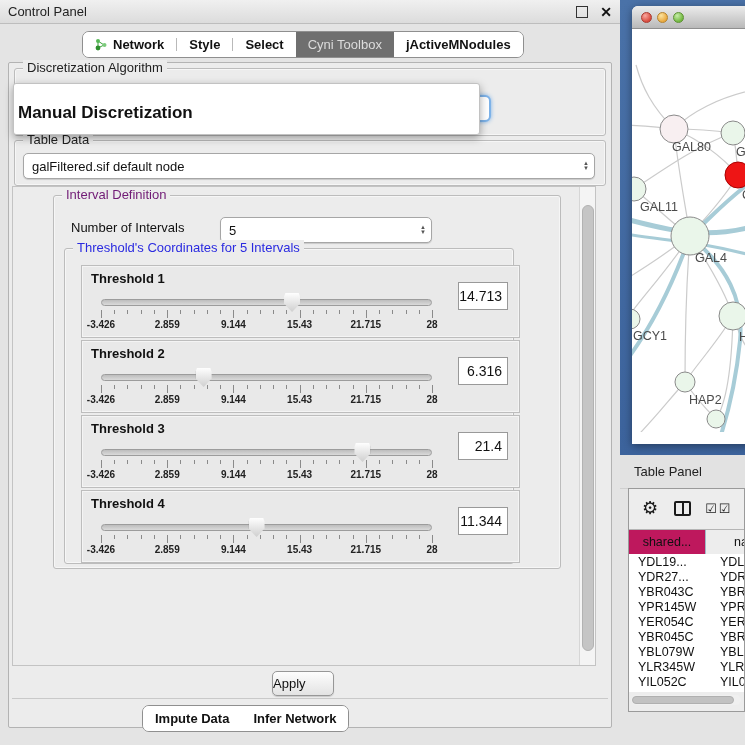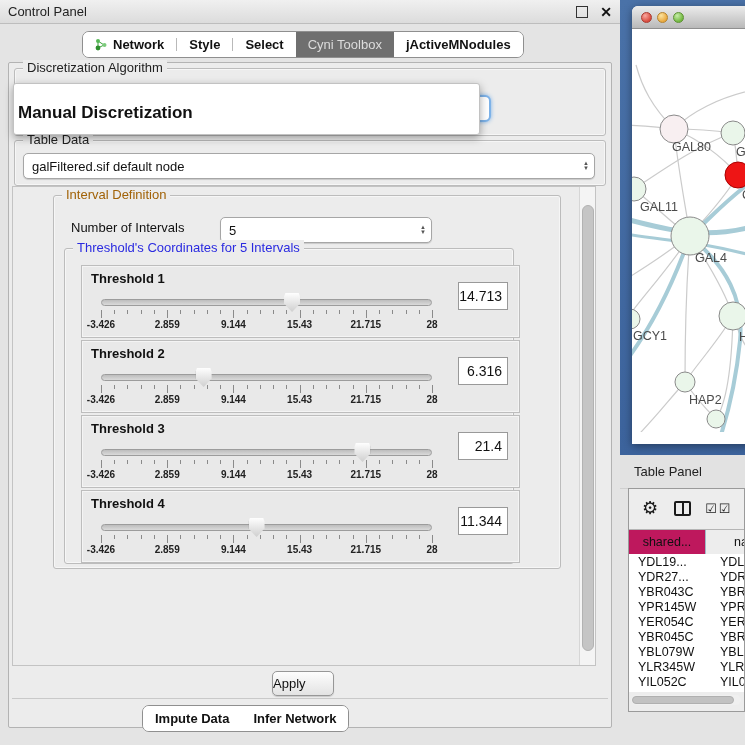--- a/index.html
+++ b/index.html
@@ -25,21 +25,21 @@
   #top-tabbar{left:82px;top:31px}
   #bottom-tabbar{left:142px;top:705px}
 
   
   #outer-panel{left:8px;top:62px;width:602px;height:664px;background:#ececec;border:1px solid #b3b3b3;border-radius:2px}
   .inner-bottom-line{left:12px;top:698px;width:596px;height:1px;background:#c9c9c9}
 
   
   .group{position:absolute;border:1px solid #bcbcbc;border-radius:3px;box-shadow:inset 0 0 0 1px #f6f6f6}
   .group-title{position:absolute;top:-9px;left:8px;background:#ececec;padding:0 4px;font-size:13px}
-  .gt-green{color:#a16207}
+  .gt-green{color:#701a75}
   .gt-blue{color:#2a2ae0}
   .gt-black{color:#222}
 
   
   .combo{position:absolute;background:#fff;border:1px solid #a6a6a6;border-radius:5px;
          box-shadow:0 1px 1px rgba(0,0,0,.15);display:flex;align-items:center;padding:12px 8px;box-sizing:border-box;font-size:13px}
   .stepper{position:absolute;right:5px;top:50%;transform:translateY(-50%);display:flex;flex-direction:column;
            font-size:6px;line-height:5px;color:#555;text-align:center}
 
   

